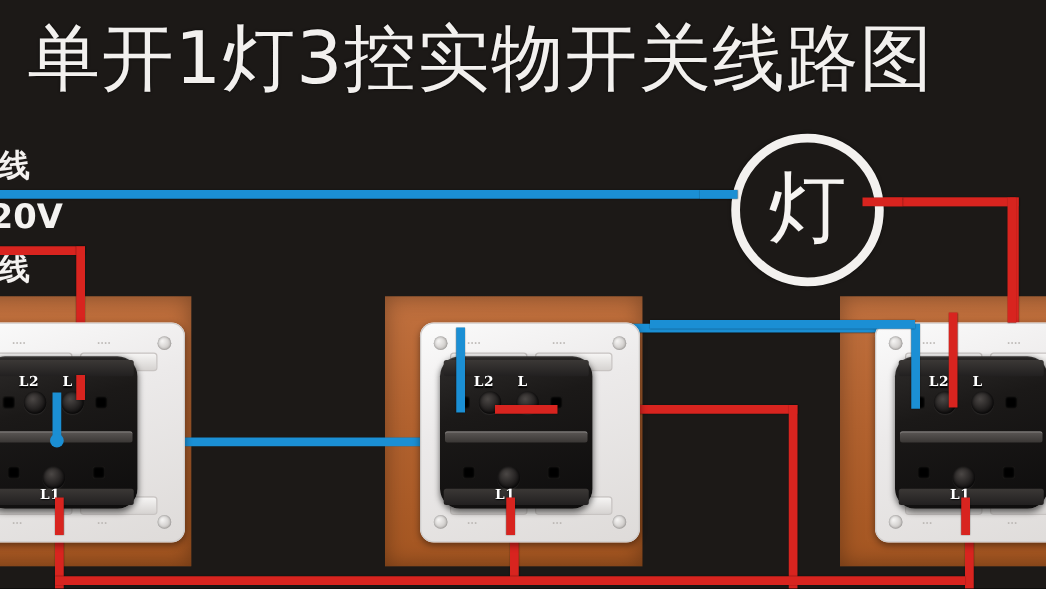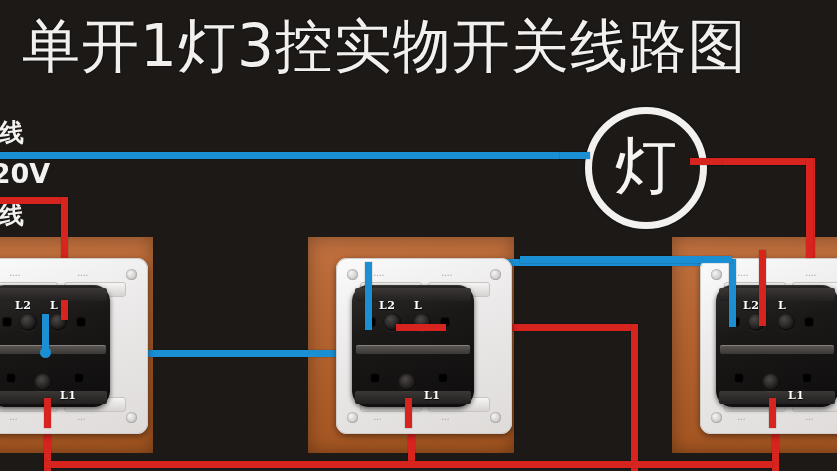--- a/index.html
+++ b/index.html
@@ -138,21 +138,21 @@
 
   .tlabel{
     position:absolute;
     font-family:"DejaVu Serif","Liberation Serif",serif;
     font-weight:bold;font-size:11px;color:#ffffff;
     text-shadow:0 1px 1px #000;
     letter-spacing:.5px;line-height:1;
   }
   .lab-l2{left:27px;top:15px;}
   .lab-l {left:62px;top:15px;}
-  .lab-l1{left:44px;top:105px;margin-left:28px;}
+  .lab-l1{left:44px;top:105px;}
 
   
   .wire{position:absolute;}
   .wire.h{height:7px;}
   .wire.v{width:7px;}
   .blue{background:#1b8fd4;box-shadow:0 0 1px rgba(0,0,0,.5);}
   .red {background:#d8241f;box-shadow:0 0 1px rgba(0,0,0,.5);}
 
   
   #lamp{

